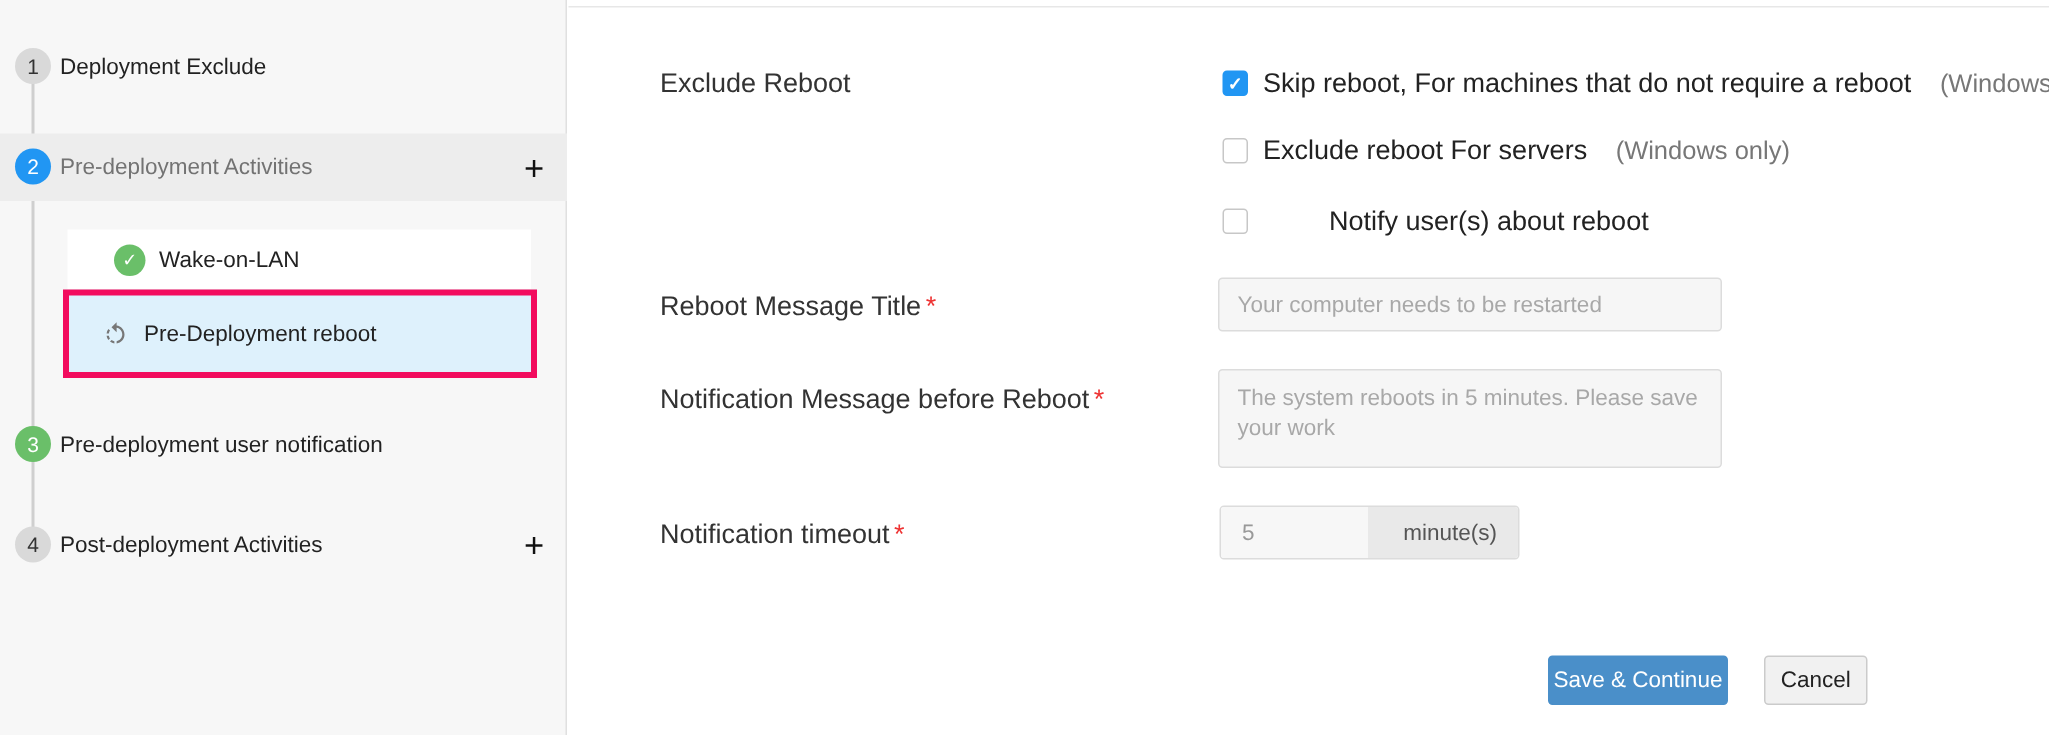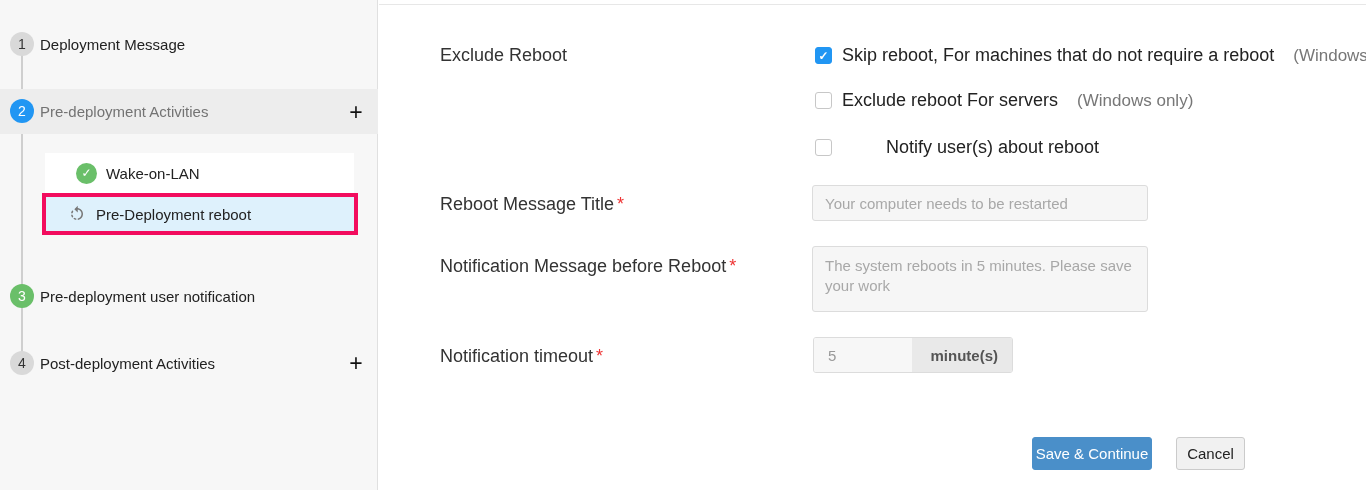--- a/index.html
+++ b/index.html
@@ -37,21 +37,21 @@
     position: absolute; left: 45px; top: 153px; width: 309px; height: 40px;
     background: #ffffff; display: flex; align-items: center; padding-left: 31px;
   }
   .check-circle {
     width: 21px; height: 21px; border-radius: 50%; background: #6abf69;
     color: #fff; font-size: 12px; display: flex; align-items: center; justify-content: center;
     flex: 0 0 auto;
   }
   .subitem-wake .sub-label { margin-left: 9px; font-size: 15px; color: #222; }
   .subitem-reboot {
-    position: absolute; left: 42px; top: 193px; width: 316px; height: 42px;
+    position: absolute; left: 42px; top: 193px; width: 316px; height: 59px;
     background: #def1fc; border: 4px solid #f20c5e;
     display: flex; align-items: center; padding-left: 22px;
   }
   .subitem-reboot .sub-label { margin-left: 10px; font-size: 15px; color: #222; }
   .reboot-icon { width: 18px; height: 18px; flex: 0 0 auto; }
 
   
   .main-topline { position: absolute; left: 379px; top: 4px; width: 987px; height: 1px; background: #e7e7e7; }
   .fld-label { position: absolute; left: 440px; font-size: 18px; color: #333; white-space: nowrap; }
   .req { color: #e33; margin-left: 3px; }
@@ -83,39 +83,39 @@
     position: absolute; left: 813px; top: 337px; width: 200px; height: 36px;
     border: 1px solid #dcdcdc; border-radius: 3px; display: flex; overflow: hidden;
   }
   .timeout-value {
     flex: 1 1 auto; background: #f7f7f7; border: none; outline: none;
     padding-left: 14px; font-size: 15px; color: #999;
     font-family: "Liberation Sans", sans-serif; min-width: 0;
   }
   .timeout-unit {
     flex: 0 0 100px; background: #e9e9e9; color: #555; font-size: 15px;
-    display: flex; align-items: center; justify-content: flex-end; padding-right: 14px; font-weight: bold;
+    display: flex; align-items: center; justify-content: flex-end; padding-right: 14px;
   }
 
   .btn {
     position: absolute; top: 437px; height: 33px; border-radius: 3px;
     display: flex; align-items: center; justify-content: center;
     font-size: 15px; cursor: pointer;
   }
   .btn-primary { left: 1032px; width: 120px; background: #4a8fc9; color: #fff; border: 1px solid #4a8fc9; }
   .btn-secondary { left: 1176px; width: 69px; background: #f1f1f1; color: #222; border: 1px solid #cbcbcb; }
 </style>
 </head>
 <body>
 
 <div class="sidebar">
   <div class="connector"></div>
 
   <div class="step-circle circle-pending" style="left:10px; top:32px;">1</div>
-  <div class="step-label" style="top:36px;">Deployment Message</div>
+  <div class="step-label" style="top:36px;">Deployment Exclude</div>
 
   <div class="step2-band"></div>
   <div class="step-circle circle-active" style="left:10px; top:99px;">2</div>
   <div class="step-label bold" style="top:103px;">Pre-deployment Activities</div>
   <div class="plus-btn" style="top:100px;">+</div>
 
   <div class="subitem-wake">
     <div class="check-circle">
       <span>✓</span>
     </div>

